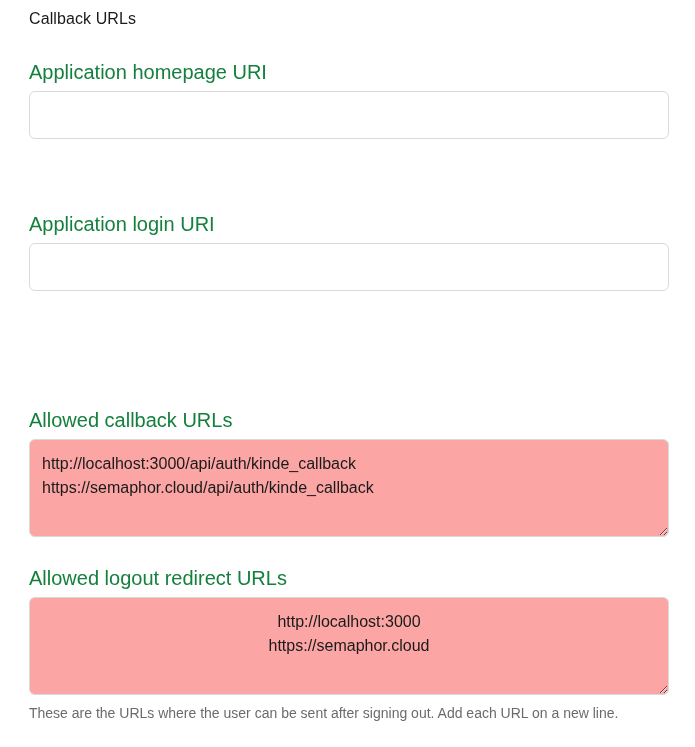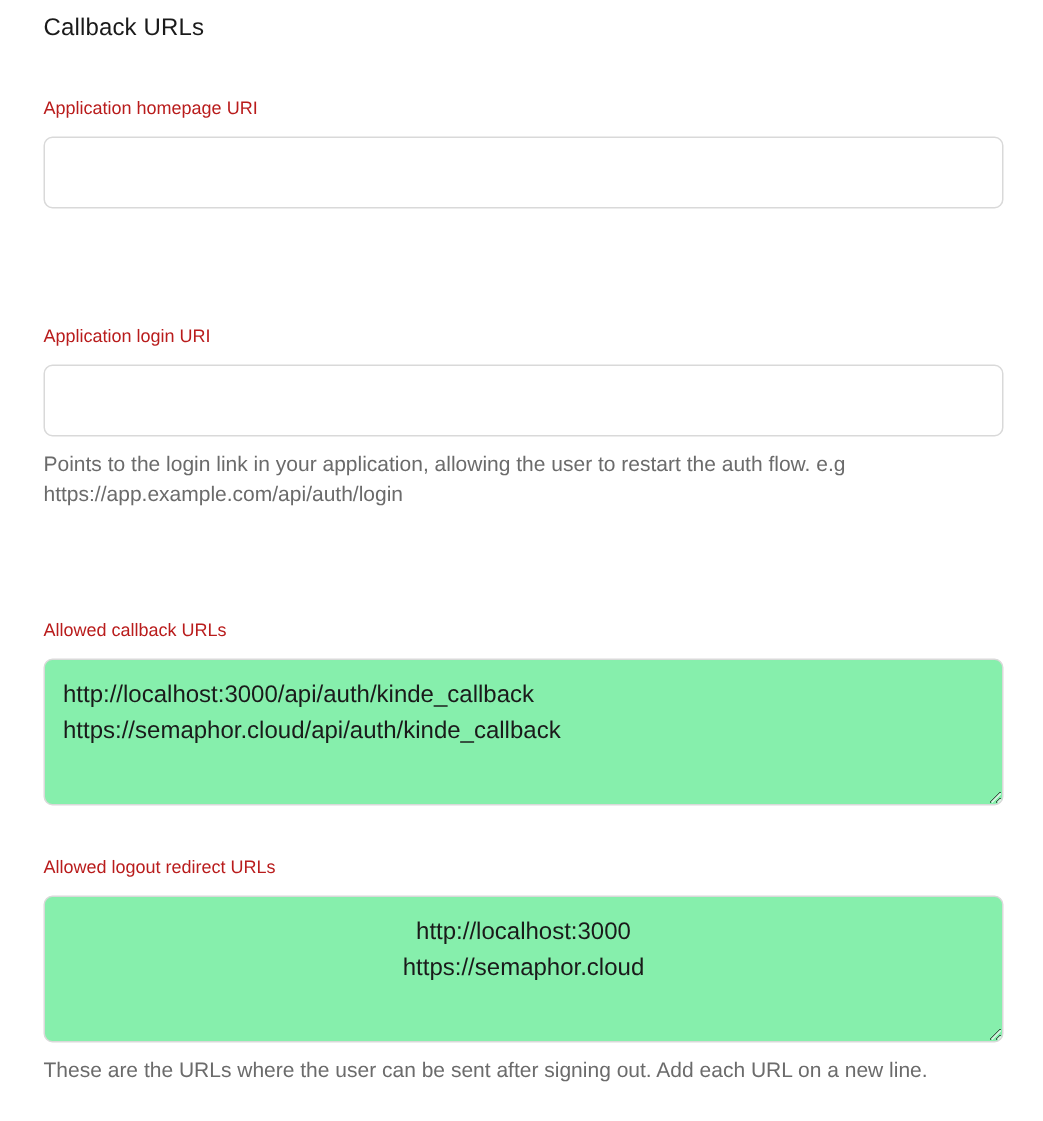--- a/index.html
+++ b/index.html
@@ -25,23 +25,23 @@
       color: #1a1a1a;
       letter-spacing: 0.1px;
     }
     .field {
       position: absolute;
       left: 29px;
       width: 640px;
     }
     .field-label {
       display: block;
-      font-size: 12px;
+      font-size: 20px;
       font-weight: 500;
-      color: #b91c1c;
+      color: #15803d;
       height: 20px;
       line-height: 20px;
     }
     .text-input {
       display: block;
       width: 640px;
       height: 48px;
       border: 1px solid #d9d9d9;
       border-radius: 6px;
       background: #ffffff;
@@ -50,21 +50,21 @@
       padding: 0 12px;
       color: #1a1a1a;
       outline: none;
     }
     .text-area {
       display: block;
       width: 640px;
       height: 98px;
       border: 1px solid #d9d9d9;
       border-radius: 6px;
-      background: #86efac;
+      background: #fca5a5;
       font-family: "Liberation Sans", "DejaVu Sans", sans-serif;
       font-size: 16px;
       line-height: 24px;
       padding: 12px 12px;
       color: #1a1a1a;
       resize: vertical;
       outline: none;
       overflow: hidden;
     }
     .help-text {
@@ -82,21 +82,20 @@
   <h2 class="section-title">Callback URLs</h2>
 
   <div class="field" style="top:62px;">
     <label class="field-label">Application homepage URI</label>
     <input type="text" class="text-input" style="margin-top: 9px;" value="">
   </div>
 
   <div class="field" style="top:214px;">
     <label class="field-label">Application login URI</label>
     <input type="text" class="text-input" style="margin-top: 9px;" value="">
-    <div class="help-text" style="margin-top:8px;">Points to the login link in your application, allowing the user to restart the auth flow. e.g https://app.example.com/api/auth/login</div>
   </div>
 
   <div class="field" style="top:366px;margin-top:44px;">
     <label class="field-label">Allowed callback URLs</label>
     <textarea class="text-area" style="margin-top: 9px;">http://localhost:3000/api/auth/kinde_callback
 https://semaphor.cloud/api/auth/kinde_callback</textarea>
   </div>
 
   <div class="field" style="top:568px;">
     <label class="field-label">Allowed logout redirect URLs</label>

